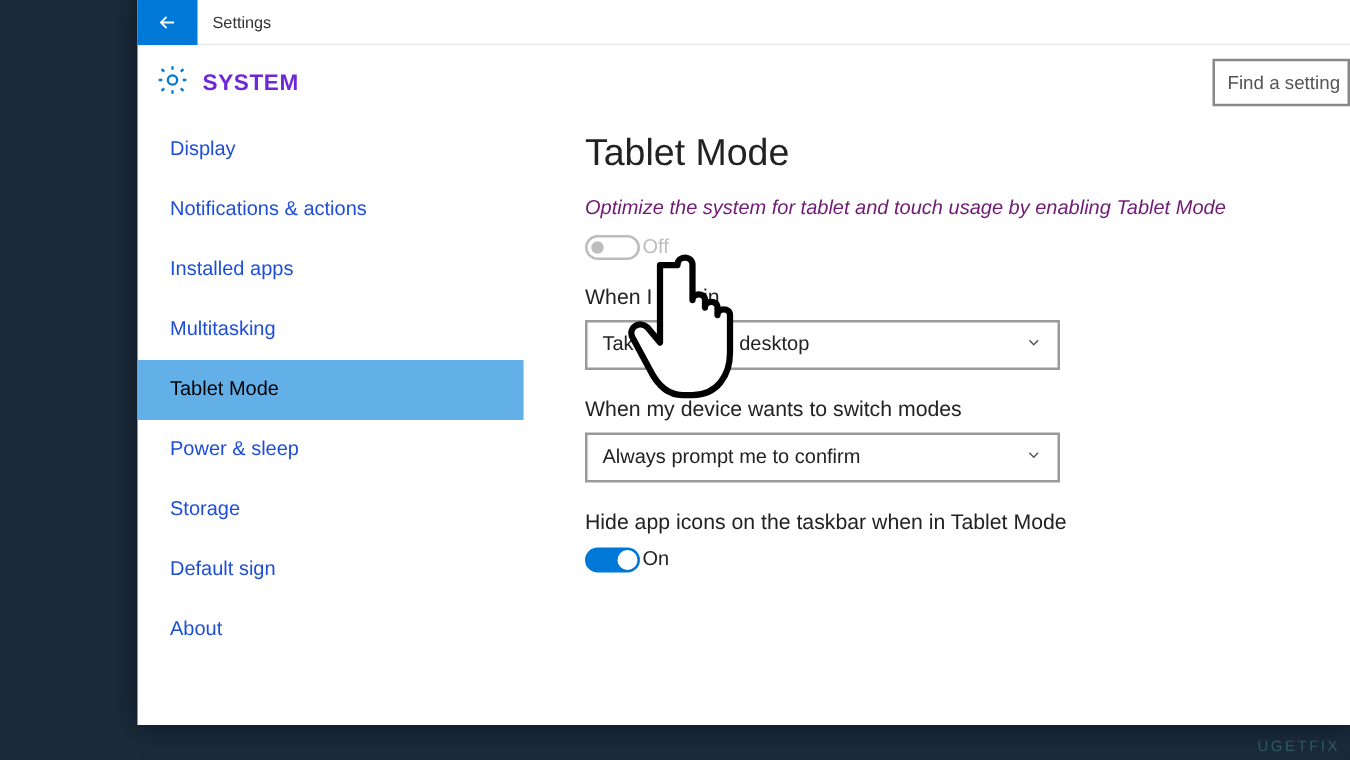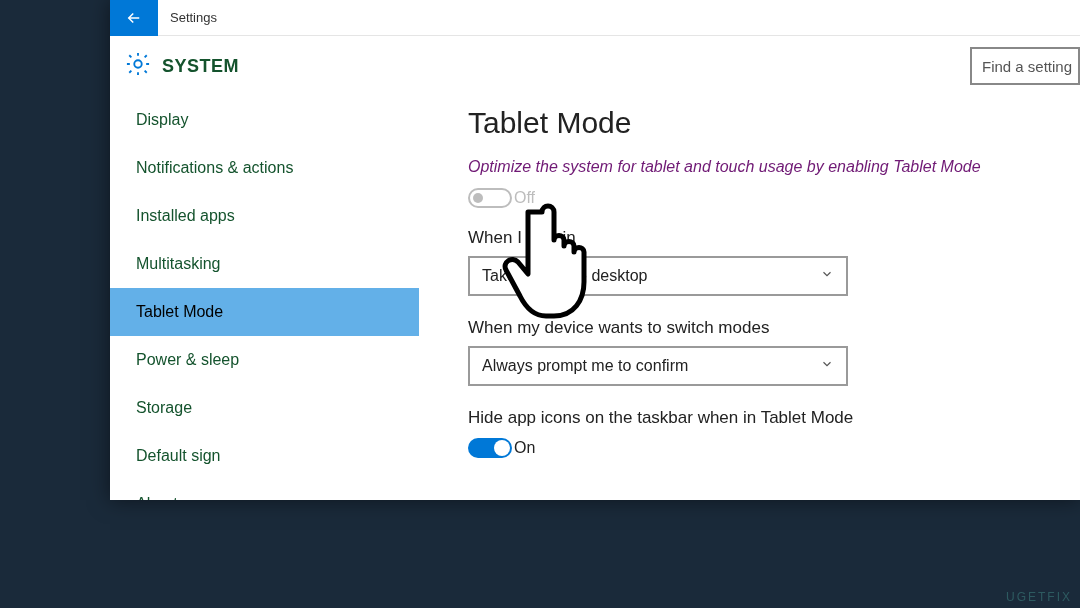--- a/index.html
+++ b/index.html
@@ -1,21 +1,21 @@
 <!DOCTYPE html>
 <html><head>
 <meta charset="utf-8">
 <style>
   * { box-sizing: border-box; margin: 0; padding: 0; }
   html, body { width: 1080px; height: 608px; font-family: "Segoe UI", Arial, sans-serif; overflow: hidden; }
   body { background: #1a2a3a; position: relative; }
   .app-window {
     position: absolute;
     left: 110px; top: 0;
-    width: 970px; height: 500px;
+    width: 970px; height: 580px;
     background: #ffffff;
     display: flex; flex-direction: column;
     box-shadow: 0 0 20px rgba(0,0,0,0.5);
   }
   
   .title-bar {
     height: 36px;
     display: flex; align-items: center;
     border-bottom: 1px solid #e5e5e5;
   }
@@ -28,21 +28,21 @@
   .title-bar-title {
     margin-left: 12px; font-size: 13px; color: #333;
   }
   
   .header-row {
     height: 60px;
     display: flex; align-items: center; justify-content: space-between;
     padding: 0 0 0 14px;
   }
   .system-label-wrap { display: flex; align-items: center; gap: 10px; }
-  .system-label { font-size: 18px; font-weight: 600; letter-spacing: 0.5px; color: #14532d; }
+  .system-label { font-size: 18px; font-weight: 600; letter-spacing: 0.5px; color: #6d28d9; }
   .gear-icon { color: #0078d7; }
   .search-box {
     border: 2px solid #888;
     height: 38px; width: 110px;
     display: flex; align-items: center;
     padding: 16px 10px;
     font-size: 15px; color: #555;
     margin-right: 0;
     overflow: hidden;
     white-space: nowrap;
@@ -51,21 +51,21 @@
   .body-split { flex: 1; display: flex; min-height: 0; }
   .sidebar {
     width: 310px;
     border-right: 1px solid transparent;
     overflow-y: auto;
   }
   .sidebar-item {
     height: 48px;
     display: flex; align-items: center;
     padding: 0 26px;
-    font-size: 16px; color: #14532d;
+    font-size: 16px; color: #1d4ed8;
     cursor: pointer;
   }
   .sidebar-item.selected {
     background: #63b0e8;
     color: #000;
   }
   .content {
     flex: 1;
     padding: 10px 28px 20px 48px;
     overflow: hidden;

